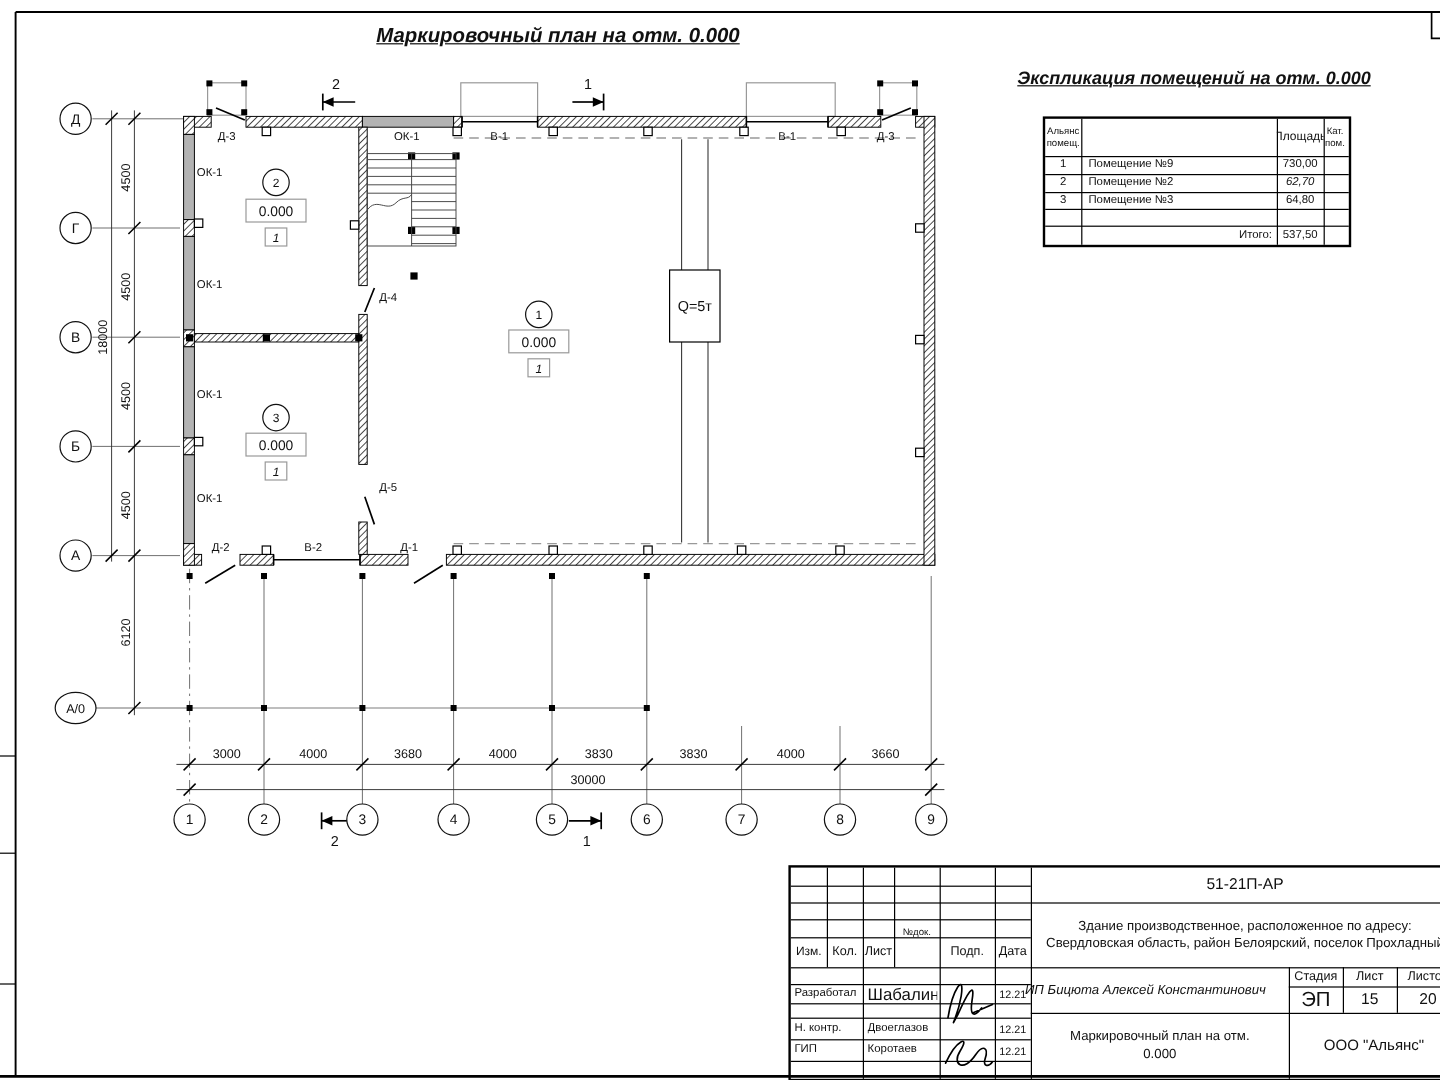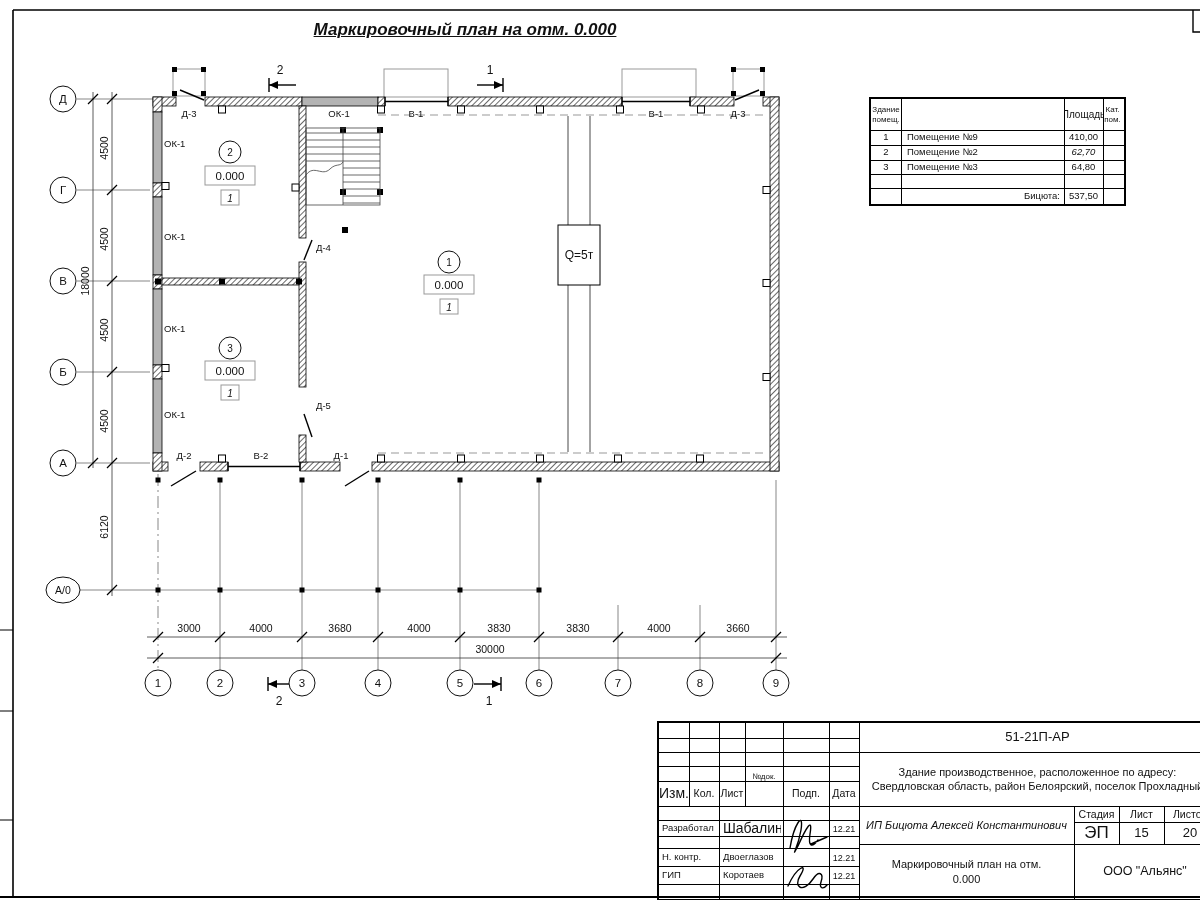--- a/index.html
+++ b/index.html
@@ -360,42 +360,43 @@
     <text x="449" y="266" font-size="10" text-anchor="middle">1</text>
     <rect x="424" y="275" width="50" height="19" fill="#fff" stroke="#999"></rect>
     <text x="449" y="289" font-size="11.5" text-anchor="middle">0.000</text>
     <rect x="440" y="299" width="18" height="15" fill="#fff" stroke="#999"></rect>
     <text x="449" y="311" font-size="10" font-style="italic" text-anchor="middle">1</text>
   </g>
 </svg>
 
 <div class="main-title">Маркировочный план на отм. 0.000</div>
 
+<div class="exp-title">Экспликация помещений на отм. 0.000</div>
 <div class="box" style="left:869px;top:97px;width:253px;height:105px;">
   <div class="vl" style="left:30px;top:0;height:105px;"></div>
   <div class="vl" style="left:193px;top:0;height:105px;"></div>
   <div class="vl" style="left:232px;top:0;height:105px;"></div>
   <div class="hl" style="left:0;top:31px;width:253px;"></div>
   <div class="hl" style="left:0;top:46px;width:253px;"></div>
   <div class="hl" style="left:0;top:61px;width:253px;"></div>
   <div class="hl" style="left:0;top:75px;width:253px;"></div>
   <div class="hl" style="left:0;top:89px;width:253px;"></div>
-  <div class="cell" style="left:0;top:0;width:30px;height:31px;font-size:8px;">Здание помещ.</div>
+  <div class="cell" style="left:0;top:0;width:30px;height:31px;font-size:8px;">Альянс помещ.</div>
   <div class="cell" style="left:193px;top:0;width:39px;height:31px;font-size:10px;">Площадь</div>
   <div class="cell" style="left:232px;top:0;width:19px;height:31px;font-size:8px;">Кат. пом.</div>
   <div class="cell" style="left:0;top:31px;width:30px;height:15px;font-size:9.5px;">1</div>
   <div class="cell left" style="left:36px;top:31px;width:157px;height:15px;font-size:9.5px;">Помещение №9</div>
-  <div class="cell" style="left:193px;top:31px;width:39px;height:15px;font-size:9.5px;">410,00</div>
+  <div class="cell" style="left:193px;top:31px;width:39px;height:15px;font-size:9.5px;">730,00</div>
   <div class="cell" style="left:0;top:46px;width:30px;height:15px;font-size:9.5px;">2</div>
   <div class="cell left" style="left:36px;top:46px;width:157px;height:15px;font-size:9.5px;">Помещение №2</div>
   <div class="cell" style="left:193px;top:46px;width:39px;height:15px;font-size:9.5px;font-style:italic;">62,70</div>
   <div class="cell" style="left:0;top:61px;width:30px;height:14px;font-size:9.5px;">3</div>
   <div class="cell left" style="left:36px;top:61px;width:157px;height:14px;font-size:9.5px;">Помещение №3</div>
   <div class="cell" style="left:193px;top:61px;width:39px;height:14px;font-size:9.5px;">64,80</div>
-  <div class="cell right" style="left:30px;top:89px;width:159px;height:16px;font-size:9.5px;">Бицюта:</div>
+  <div class="cell right" style="left:30px;top:89px;width:159px;height:16px;font-size:9.5px;">Итого:</div>
   <div class="cell" style="left:193px;top:89px;width:39px;height:16px;font-size:9.5px;">537,50</div>
 </div>
 
 <div class="box" style="left:657px;top:721px;width:557px;height:176px;">
   <div class="vl" style="left:30px;top:0;height:83px;"></div>
   <div class="vl" style="left:60px;top:0;height:176px;"></div>
   <div class="vl" style="left:86px;top:0;height:83px;"></div>
   <div class="vl" style="left:124px;top:0;height:176px;"></div>
   <div class="vl" style="left:170px;top:0;height:176px;"></div>
   <div class="vl" style="left:200px;top:0;height:176px;"></div>
@@ -409,21 +410,21 @@
   <div class="hl" style="left:0;top:83px;width:557px;"></div>
   <div class="hl" style="left:0;top:97px;width:200px;"></div>
   <div class="hl" style="left:0;top:113px;width:200px;"></div>
   <div class="hl" style="left:0;top:125px;width:200px;"></div>
   <div class="hl" style="left:0;top:143px;width:200px;"></div>
   <div class="hl" style="left:0;top:161px;width:200px;"></div>
   <div class="hl" style="left:200px;top:29px;width:357px;"></div>
   <div class="hl" style="left:415px;top:99px;width:142px;"></div>
   <div class="hl" style="left:200px;top:121px;width:357px;"></div>
 
-  <div class="cell" style="left:0;top:58px;width:30px;height:25px;font-size:14px;">Изм.</div>
+  <div class="cell" style="left:0;top:58px;width:30px;height:25px;font-size:10px;">Изм.</div>
   <div class="cell" style="left:30px;top:58px;width:30px;height:25px;font-size:10.5px;">Кол.</div>
   <div class="cell" style="left:60px;top:58px;width:26px;height:25px;font-size:10.5px;">Лист</div>
   <div class="cell" style="left:86px;top:41px;width:38px;height:25px;font-size:8px;">№док.</div>
   <div class="cell" style="left:124px;top:58px;width:46px;height:25px;font-size:10.5px;">Подп.</div>
   <div class="cell" style="left:170px;top:58px;width:30px;height:25px;font-size:10.5px;">Дата</div>
 
   <div class="cell left" style="left:3px;top:97px;width:56px;height:16px;font-size:9.5px;">Разработал</div>
   <div class="cell left" style="left:64px;top:97px;width:58px;height:16px;font-size:14px;">Шабалина</div>
   <div class="cell" style="left:170px;top:99px;width:30px;height:14px;font-size:9px;">12.21</div>
   <div class="cell left" style="left:3px;top:125px;width:56px;height:18px;font-size:9.5px;">Н. контр.</div>
@@ -435,21 +436,21 @@
 
   <svg style="position:absolute;left:124px;top:83px;" width="46" height="93" viewBox="0 0 46 93">
     <g fill="none" stroke="#000" stroke-width="1.4" stroke-linecap="round">
       <path d="M7,42 C11,18 21,4 18,24 C15,42 7,54 15,40 C23,22 30,10 27,28 C25,41 29,42 35,34 M28,38 L44,31"></path>
       <path d="M5,80 C14,60 26,56 17,70 C10,81 20,88 30,73 C36,64 41,67 38,76 C36,82 40,84 44,79"></path>
     </g>
   </svg>
 
   <div class="cell" style="left:200px;top:0;width:357px;height:29px;font-size:13px;">51-21П-АР</div>
   <div class="cell" style="left:206px;top:29px;width:345px;height:54px;font-size:11px;line-height:1.3;">Здание производственное, расположенное по адресу: Свердловская область, район Белоярский, поселок Прохладный</div>
-  <div class="cell it" style="left:200px;top:83px;width:215px;height:38px;font-size:11px;">ИП Бицюта Алексей Константинович</div>
+  <div class="cell it" style="left:188px;top:83px;width:215px;height:38px;font-size:11px;">ИП Бицюта Алексей Константинович</div>
   <div class="cell" style="left:415px;top:83px;width:45px;height:16px;font-size:10.5px;">Стадия</div>
   <div class="cell" style="left:460px;top:83px;width:45px;height:16px;font-size:10.5px;">Лист</div>
   <div class="cell" style="left:505px;top:83px;width:52px;height:16px;font-size:10.5px;">Листов</div>
   <div class="cell" style="left:415px;top:99px;width:45px;height:22px;font-size:17px;">ЭП</div>
   <div class="cell" style="left:460px;top:99px;width:45px;height:22px;font-size:13px;">15</div>
   <div class="cell" style="left:505px;top:99px;width:52px;height:22px;font-size:13px;">20</div>
   <div class="cell" style="left:200px;top:121px;width:215px;height:55px;">
     <div style="width:172px;font-size:11px;line-height:1.3;text-align:center;">Маркировочный план на отм. 0.000</div>
   </div>
   <div class="cell" style="left:415px;top:121px;width:142px;height:55px;font-size:12.5px;">ООО "Альянс"</div>

